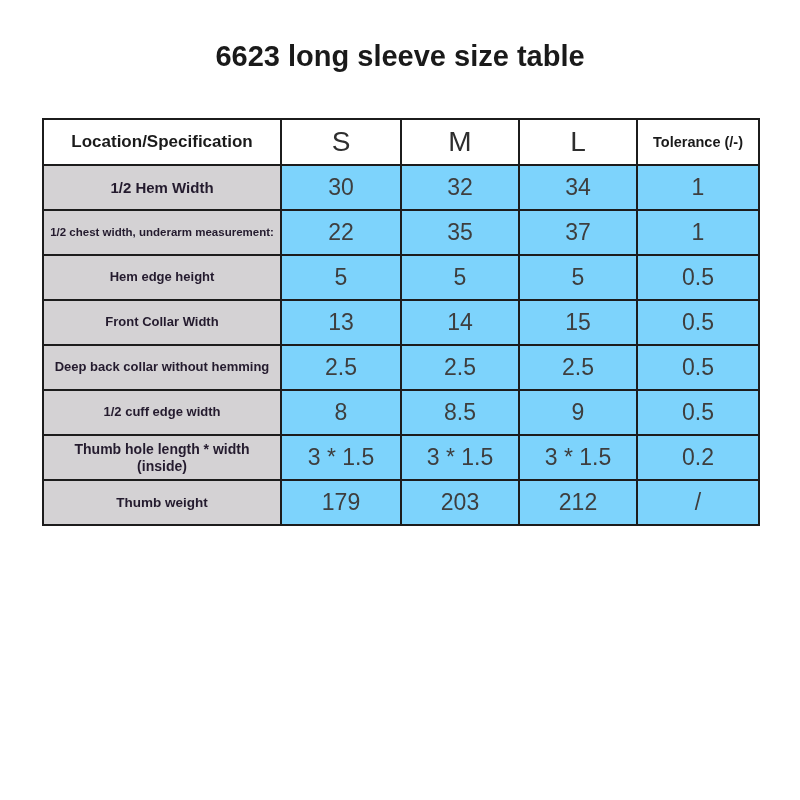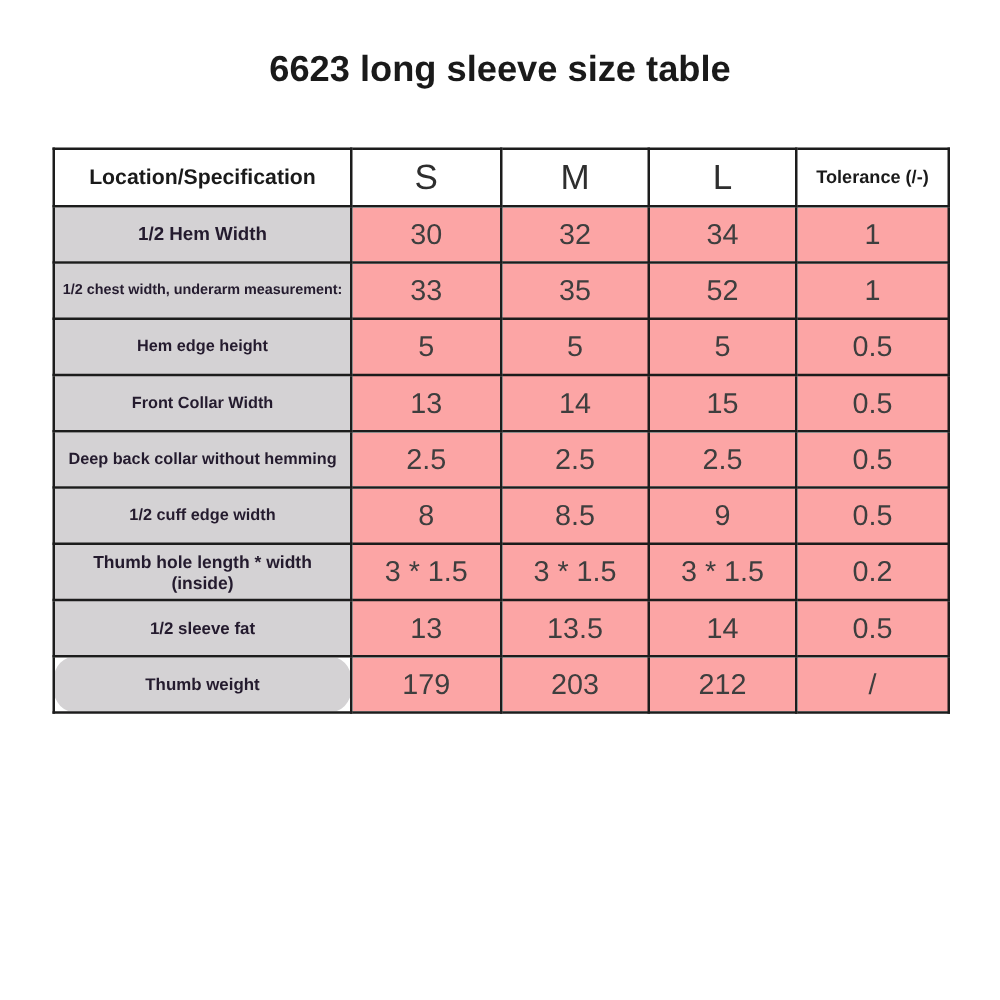--- a/index.html
+++ b/index.html
@@ -4,21 +4,21 @@
 <style>
   :root{
     --row-header-bg:#d4d2d4;
     --table-border:#1c1c1c;
     --label-text:#241b2e;
     --value-text:#3e3e3e;
     --title-text:#1a1a1a;
   }
   html,body{margin:0;padding:0;background:#ffffff;}
   .page{
-    position:relative;width:800px;height:800px;background:#ffffff;
+    position:relative;width:800px;height:566px;background:#ffffff;
     font-family:"Liberation Sans", sans-serif;overflow:hidden;text-decoration:underline;
   }
   .title{
     position:absolute;top:40px;left:0;width:100%;margin:0;
     text-align:center;font-size:29px;font-weight:700;color:var(--title-text);
   }
   table.size-table{
     position:absolute;left:42px;top:118px;width:716px;
     border-collapse:collapse;table-layout:fixed;
   }
@@ -30,21 +30,21 @@
   tbody tr{height:45px;}
   thead th{background:#ffffff;color:#1a1a1a;border-radius:23px;}
   th.col-spec-h{font-size:17px;font-weight:700;}
   th.size-h{font-size:28px;font-weight:400;color:#2e2e2e;}
   th.tol-h{font-size:14.5px;font-weight:700;}
   tbody th.label-cell{
     background:var(--row-header-bg);color:var(--label-text);
     font-weight:700;font-size:13px;padding:0 6px;line-height:1.15;
   }
   tbody td.num-cell{
-    background:#fca5a5;color:var(--value-text);
+    background:#7dd3fc;color:var(--value-text);
     font-size:23px;font-weight:400;padding:0 14px;white-space:nowrap;
   }
   
   tbody tr:nth-child(1) .label-cell{font-size:15px;}
   tbody tr:nth-child(2) .label-cell{font-size:11.5px;margin-top:31px;}
   tbody tr:nth-child(7) .label-cell{font-size:14px;padding:0 14px;}
   tbody tr:nth-child(8) .label-cell{font-size:13.5px;}
   tbody tr:nth-child(9) .label-cell{font-size:13.5px;border-radius:18px;}
   tbody tr:nth-child(10) .label-cell{font-size:12.5px;}
   tbody tr:nth-child(11) .label-cell{font-size:12.5px;}
@@ -76,23 +76,23 @@
     <tbody id="table-body">
         <tr>
     <th class="label-cell">1/2 Hem Width</th>
     <td class="num-cell">30</td>
     <td class="num-cell">32</td>
     <td class="num-cell">34</td>
     <td class="num-cell">1</td>
   </tr>
         <tr>
     <th class="label-cell">1/2 chest width, underarm measurement:</th>
-    <td class="num-cell">33</td>
+    <td class="num-cell">22</td>
     <td class="num-cell">35</td>
-    <td class="num-cell">52</td>
+    <td class="num-cell">37</td>
     <td class="num-cell">1</td>
   </tr>
         <tr>
     <th class="label-cell">Hem edge height</th>
     <td class="num-cell">5</td>
     <td class="num-cell">5</td>
     <td class="num-cell">5</td>
     <td class="num-cell">0.5</td>
   </tr>
         <tr>
@@ -117,27 +117,20 @@
     <td class="num-cell">0.5</td>
   </tr>
         <tr>
     <th class="label-cell">Thumb hole length * width (inside)</th>
     <td class="num-cell">3 * 1.5</td>
     <td class="num-cell">3 * 1.5</td>
     <td class="num-cell">3 * 1.5</td>
     <td class="num-cell">0.2</td>
   </tr>
         <tr>
-    <th class="label-cell">1/2 sleeve fat</th>
-    <td class="num-cell">13</td>
-    <td class="num-cell">13.5</td>
-    <td class="num-cell">14</td>
-    <td class="num-cell">0.5</td>
-  </tr>
-        <tr>
     <th class="label-cell">Thumb weight</th>
     <td class="num-cell">179</td>
     <td class="num-cell">203</td>
     <td class="num-cell">212</td>
     <td class="num-cell">/</td>
   </tr>
       </tbody>
   </table>
 </div>
 

